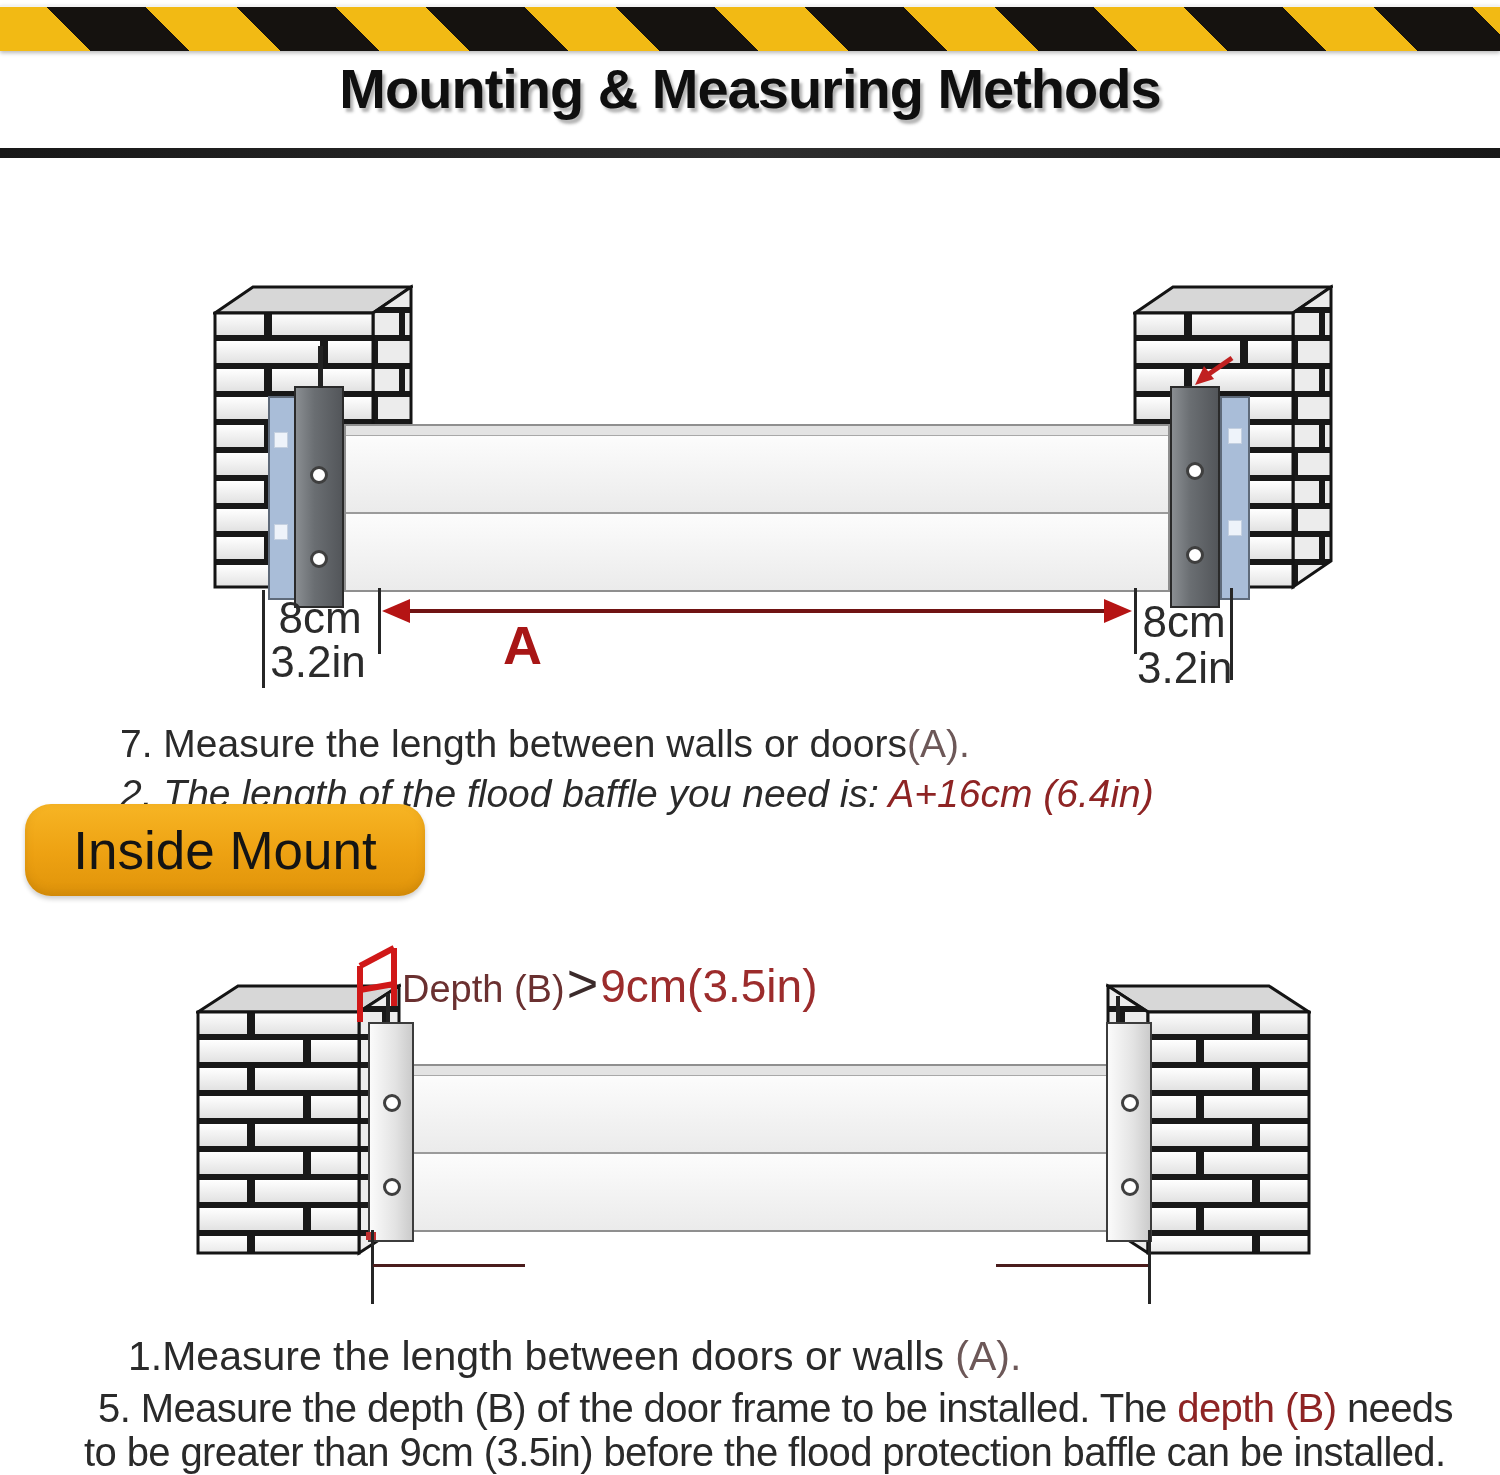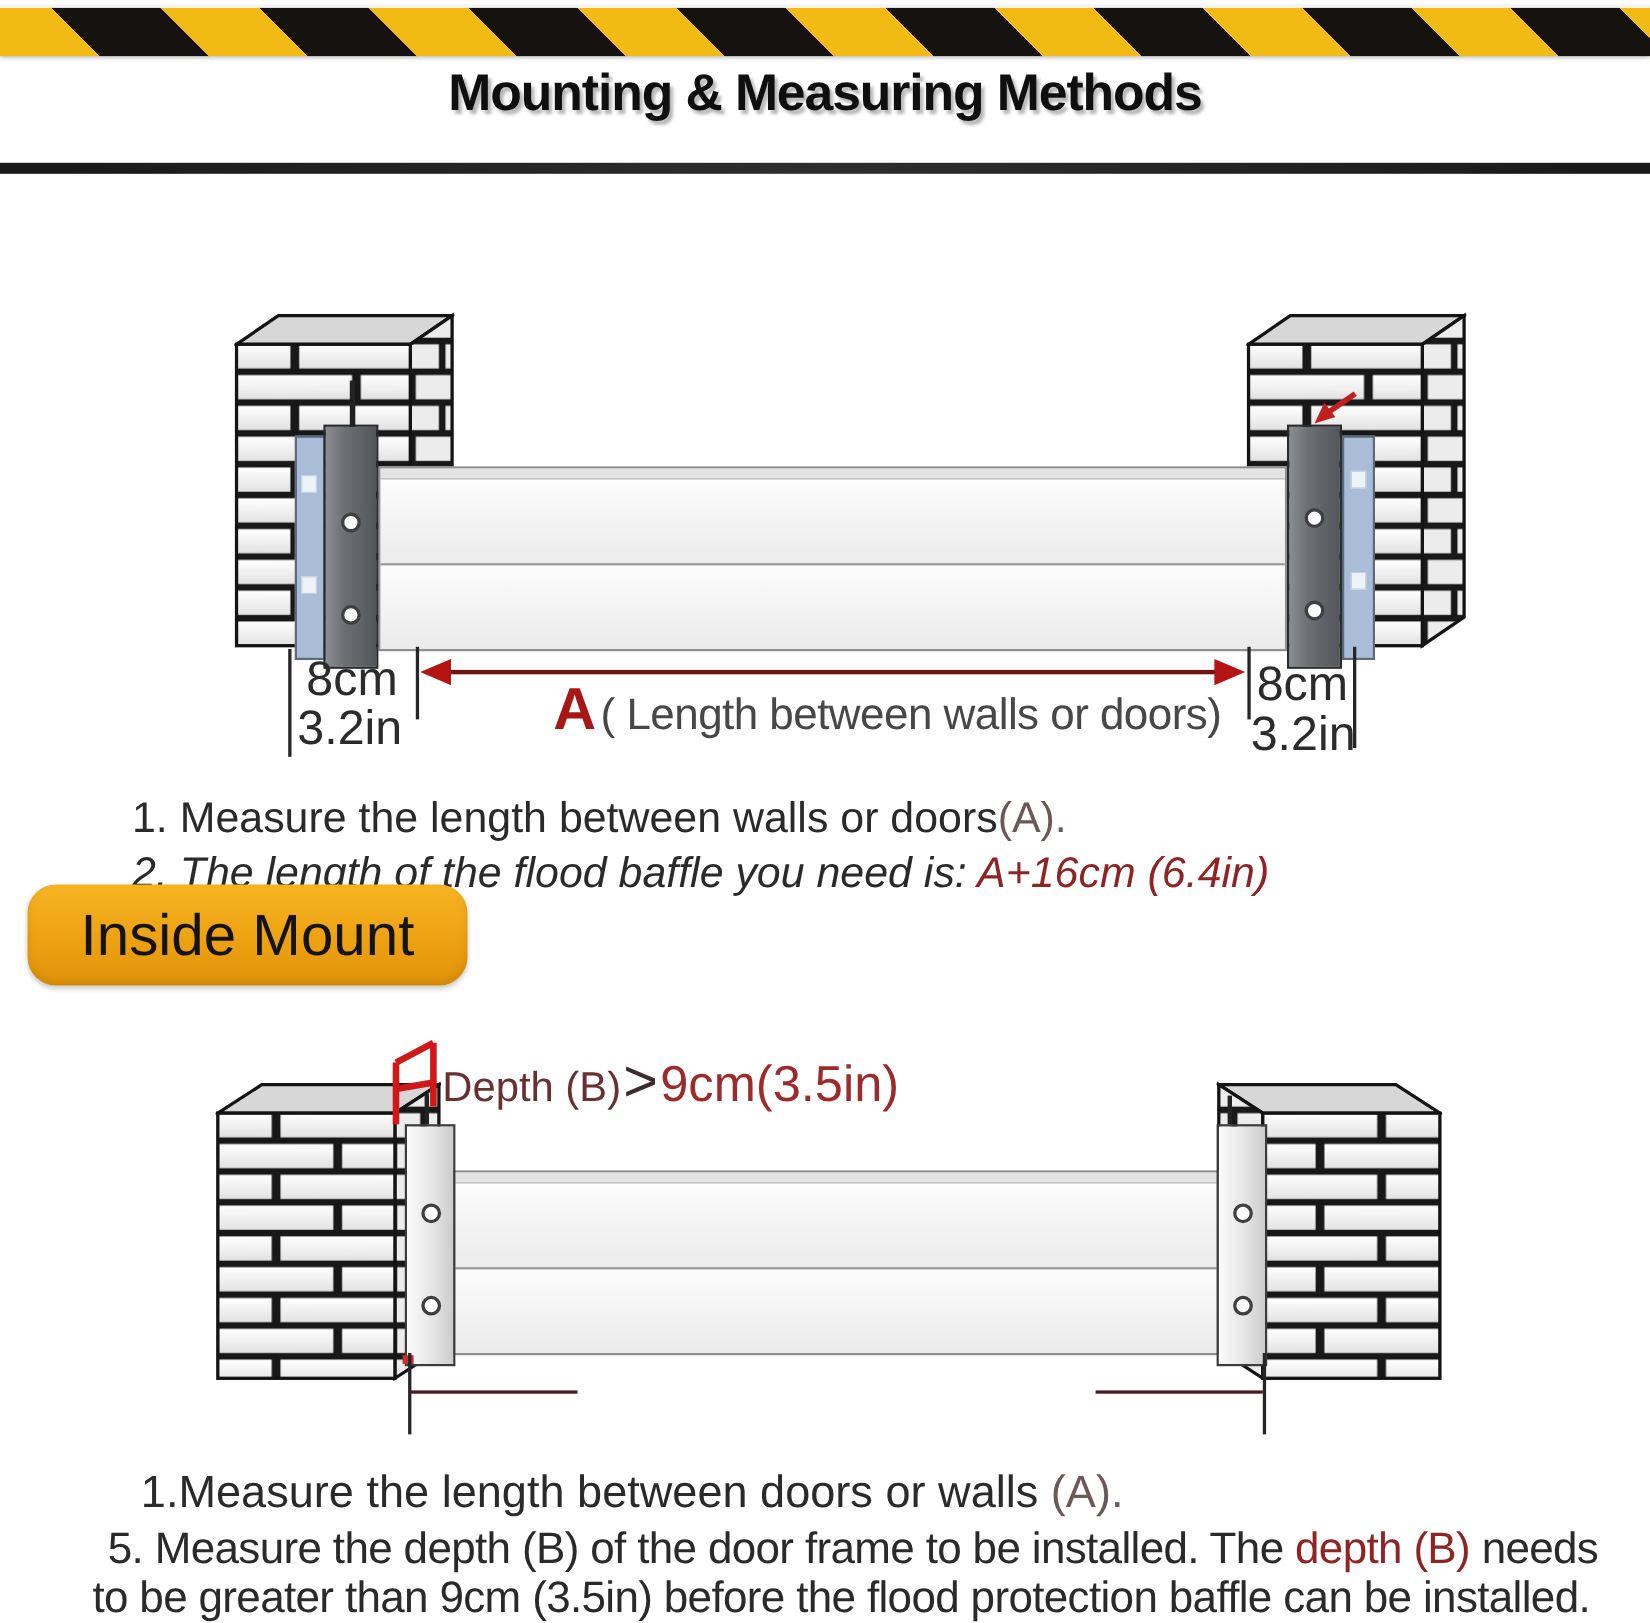--- a/index.html
+++ b/index.html
@@ -4,21 +4,21 @@
 <style>
   html,body{margin:0;padding:0;background:#ffffff;}
   .page{position:relative;width:1500px;height:1475px;background:#ffffff;overflow:hidden;
         font-family:"Liberation Sans", sans-serif;color:#262626;}
   .abs{position:absolute;}
 
   
   .tape{left:0;top:5px;width:1500px;height:44px;
         background:repeating-linear-gradient(45deg,#f2ba14 0 64px,#15120f 64px 134px);
         border-top:2px solid #f3f3f3;box-shadow:0 2px 4px rgba(0,0,0,.28);}
-  .title{left:0;top:56px;width:1500px;text-align:center;font-size:47px;font-weight:700;
+  .title{left:0;top:56px;width:1500px;text-align:center;font-size:56px;font-weight:700;
          letter-spacing:-1px;color:#0f0f0f;text-shadow:3px 4px 3px rgba(40,40,40,.35);}
   .hbar{left:0;top:148px;width:1500px;height:10px;background:linear-gradient(90deg,#181818,#2e2e2e 50%,#181818);}
 
   
   .badge{width:400px;height:94px;border-radius:26px;display:flex;align-items:center;justify-content:center;
          font-size:53px;color:#141414;
          background:linear-gradient(180deg,#f7b524 0%,#eda112 55%,#e0940a 100%);
          box-shadow:0 3px 5px rgba(0,0,0,.2), inset 0 -4px 8px rgba(150,95,0,.25);}
 
   
@@ -145,24 +145,23 @@
   <div class="abs dim-text" style="left:258px;top:640px;width:120px;">3.2in</div>
   <div class="abs dim-text" style="left:1137px;top:600px;width:94px;">8cm</div>
   <div class="abs dim-text" style="left:1137px;top:646px;width:94px;">3.2in</div>
 
   <div class="abs dim-body" style="left:406px;top:609px;width:702px;"></div>
   <div class="abs ah-left" style="left:382px;top:599px;"></div>
   <div class="abs ah-right" style="left:1104px;top:599px;"></div>
 
   <div class="abs span-label" style="left:503px;top:614px;">
     <span class="span-a">A</span>
-    <span class="span-rest">( Length between walls or doors)</span>
-  </div>
-
-  <div class="abs step fs39" style="left:120px;top:722px;"><span class="c-ink">1. Measure the length between walls or doors</span><span class="c-muted">(A).</span></div>
+  </div>
+
+  <div class="abs step fs39" style="left:120px;top:722px;"><span class="c-ink">7. Measure the length between walls or doors</span><span class="c-muted">(A).</span></div>
   <div class="abs step fs39" style="left:120px;top:772px;font-style:italic;"><span class="c-ink">2. The length of the flood baffle you need is: </span><span class="c-maroon">A+16cm (6.4in)</span></div>
 
   <div class="abs badge" style="left:25px;top:804px;height:92px;">Inside Mount</div>
 
   <svg class="abs" style="left:196px;top:980px;" width="205" height="276" viewBox="0 0 205 276">
     <polygon points="2,32 42,6 203,6 163,32" fill="#d7d7d7" stroke="#141414" stroke-width="3"></polygon>
     <polygon points="163,32 203,6 203,247 163,273" fill="url(#brickSide)" stroke="#141414" stroke-width="3"></polygon>
     <rect x="2" y="32" width="161" height="241" fill="url(#brick)" stroke="#141414" stroke-width="3"></rect>
   </svg>
   <svg class="abs" style="left:1106px;top:980px;transform:scaleX(-1);" width="205" height="276" viewBox="0 0 205 276">

